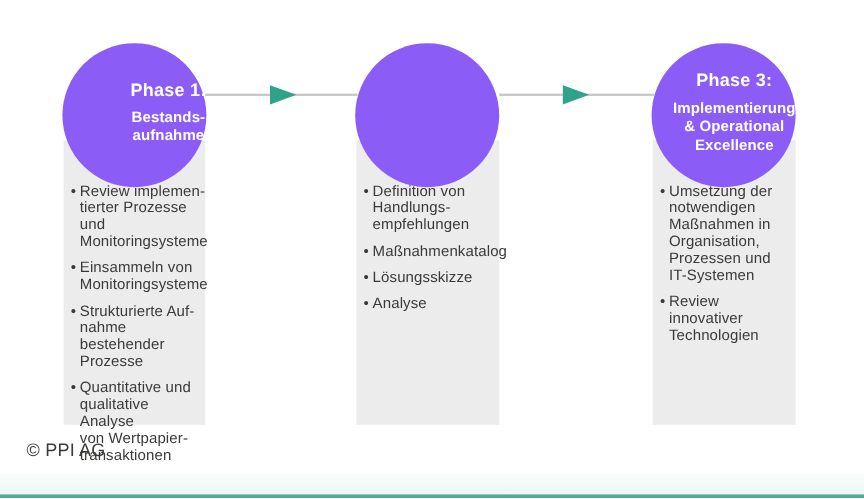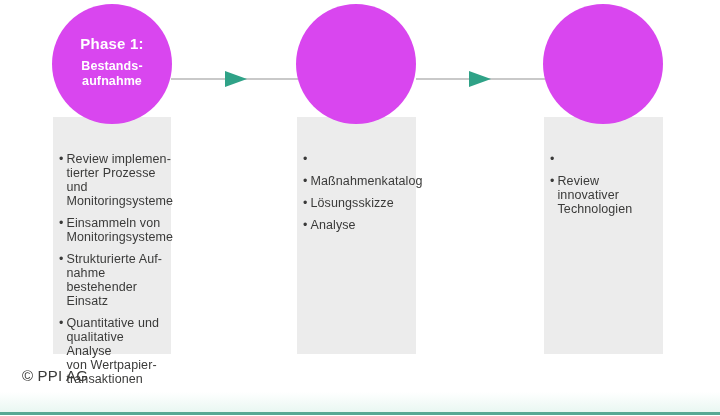--- a/index.html
+++ b/index.html
@@ -32,28 +32,28 @@
     line-height:1.12;
     color:#3a3a39;
     letter-spacing:0.1px;
   }
   .bullet .dot { flex:0 0 auto; }
   .bullet .txt { white-space:pre-line; }
 
   
   .phase-circle {
     position:absolute;
-    top:4px;
+    top:36px;
     width:120px; height:120px;
     border-radius:50%;
-    background:#d946ef;
+    background:#8b5cf6;
     color:#ffffff;
     display:flex;
     align-items:center;
-    justify-content:center;
+    justify-content:flex-end;
     text-align:center;
   }
   #circle1 { left:52px; }
   #circle2 { left:296px; }
   #circle3 { left:543px; }
 
   .circle-content { margin-top:-4px; }
   .phase-title {
     font-size:15px;
     font-weight:bold;
@@ -120,56 +120,65 @@
     </div>
     <div class="bullet">
       <span class="dot">•</span>
       <span class="txt">Einsammeln von
 Monitoringsysteme</span>
     </div>
     <div class="bullet">
       <span class="dot">•</span>
       <span class="txt">Strukturierte Auf-
 nahme bestehender
-Einsatz</span>
+Prozesse</span>
     </div>
     <div class="bullet">
       <span class="dot">•</span>
       <span class="txt">Quantitative und
 qualitative Analyse
 von Wertpapier-
 transaktionen</span>
     </div>
   </div>
 </div>
 
 <div class="phase-column" id="col2">
   <div class="bullets">
     <div class="bullet">
       <span class="dot">•</span>
+      <span class="txt">Definition von
+Handlungs-
+empfehlungen</span>
     </div>
     <div class="bullet">
       <span class="dot">•</span>
       <span class="txt">Maßnahmenkatalog</span>
     </div>
     <div class="bullet">
       <span class="dot">•</span>
       <span class="txt">Lösungsskizze</span>
     </div>
     <div class="bullet">
       <span class="dot">•</span>
       <span class="txt">Analyse</span>
     </div>
   </div>
 </div>
 
 <div class="phase-column" id="col3">
   <div class="bullets">
     <div class="bullet">
       <span class="dot">•</span>
+      <span class="txt">Umsetzung der
+notwendigen
+Maßnahmen in
+Organisation,
+Prozessen und
+IT-Systemen</span>
     </div>
     <div class="bullet">
       <span class="dot">•</span>
       <span class="txt">Review innovativer
 Technologien</span>
     </div>
   </div>
 </div>
 
 <div class="arrow-line" id="line1"></div>
@@ -185,17 +194,21 @@
   </div>
 </div>
 
 <div class="phase-circle" id="circle2">
   <div class="circle-content">
   </div>
 </div>
 
 <div class="phase-circle" id="circle3">
   <div class="circle-content">
+    <div class="phase-title">Phase 3:</div>
+    <div class="phase-subtitle">Implementierung
+&amp; Operational
+Excellence</div>
   </div>
 </div>
 
 <div class="copyright">© PPI AG</div>
 <div class="bottom-strip"></div>
 
 </body></html>

